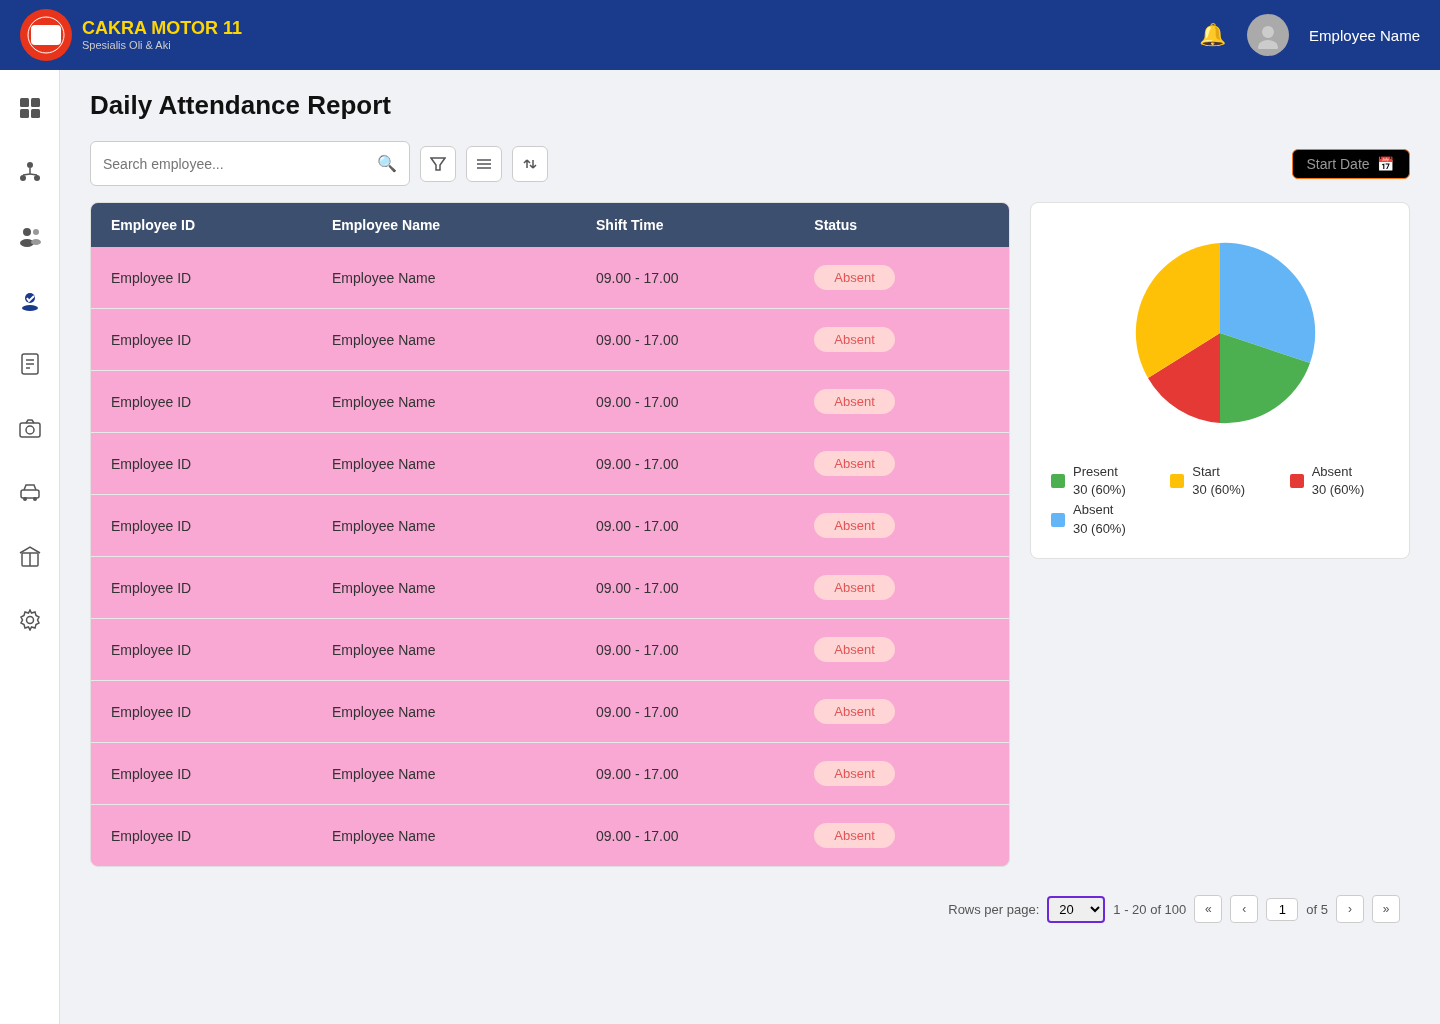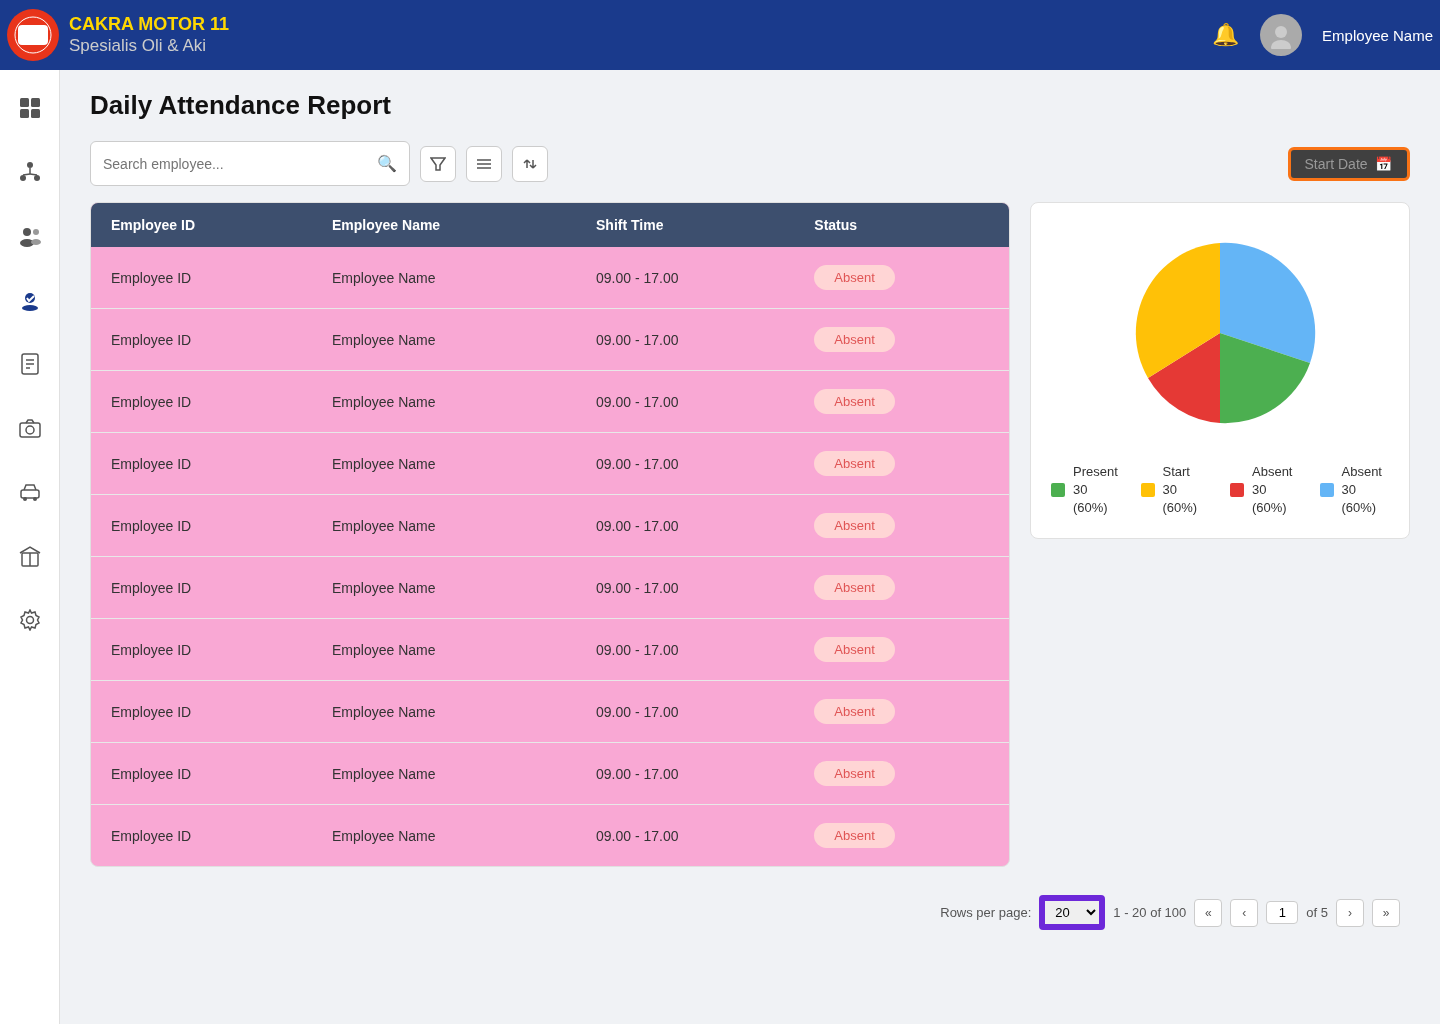--- a/index.html
+++ b/index.html
@@ -4,21 +4,21 @@
   <style>
     * { box-sizing: border-box; margin: 0; padding: 0; }
     body { font-family: Arial, sans-serif; background: #f0f2f5; min-height: 1024px; display: flex; flex-direction: column; }
 
     
     .header {
       background: #1a3a8c;
       height: 70px;
       display: flex;
       align-items: center;
-      padding: 0 7px;
+      padding: 0 20px;
       justify-content: space-between;
     }
     .logo-area {
       display: flex;
       align-items: center;
       gap: 10px;
     }
     .logo-icon {
       width: 52px;
       height: 52px;
@@ -41,21 +41,21 @@
     .logo-text {
       color: white;
       line-height: 1.2;
     }
     .logo-text .brand {
       font-size: 18px;
       font-weight: bold;
       color: #FFD700;
     }
     .logo-text .sub {
-      font-size: 17px;
+      font-size: 11px;
       color: #ccc;
     }
     .header-right {
       display: flex;
       align-items: center;
       gap: 20px;
     }
     .bell-icon {
       color: white;
       font-size: 22px;
@@ -168,22 +168,22 @@
       cursor: pointer;
       font-size: 16px;
       color: #555;
     }
 
     .start-date-btn {
       margin-left: auto;
       display: flex;
       align-items: center;
       gap: 8px;
-      background: #404040;
-      border: 3px solid #f97316;
+      background: #000000;
+      border: 1px solid #f97316;
       border-radius: 6px;
       padding: 6px 14px;
       cursor: pointer;
       font-size: 14px;
       color: #999;
       justify-content: flex-end;
     }
 
     
     .two-col {
@@ -243,22 +243,22 @@
     }
 
     .pie-chart-wrapper {
       display: flex;
       justify-content: center;
       margin-bottom: 20px;
     }
 
     .legend {
       display: grid;
-      grid-template-columns: 1fr 1fr 1fr 1fr;
-      gap: 18px 20px;
+      grid-template-columns: 1fr 1fr 1fr;
+      gap: 2px 20px;
     }
     .legend-item {
       display: flex;
       align-items: center;
       gap: 8px;
     }
     .legend-dot {
       width: 14px;
       height: 14px;
       border-radius: 2px;
@@ -287,21 +287,21 @@
       align-items: center;
       justify-content: center;
       border: 1px solid #ccc;
       border-radius: 4px;
       cursor: pointer;
       font-size: 12px;
       background: white;
       color: #555;
     }
     .pagination-select {
-      border: 6px solid #6d28d9;
+      border: 2px solid #6d28d9;
       border-radius: 4px;
       padding: 3px 6px;
       font-size: 13px;
     }
     .page-input {
       width: 32px;
       text-align: center;
       border: 1px solid #ccc;
       border-radius: 4px;
       padding: 3px 4px;

